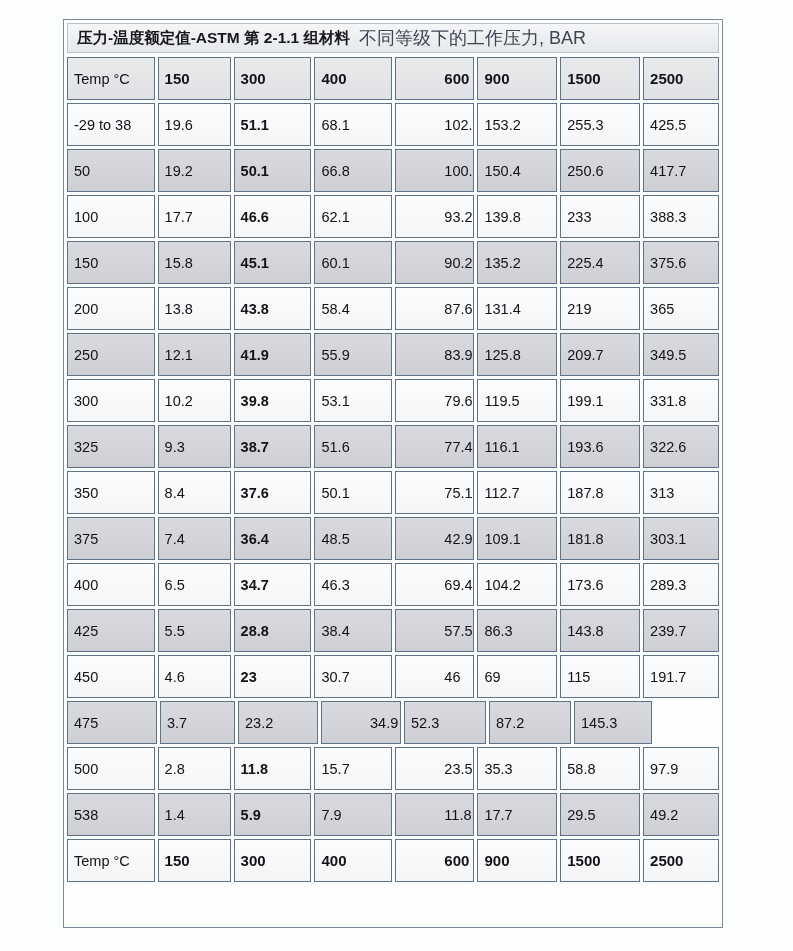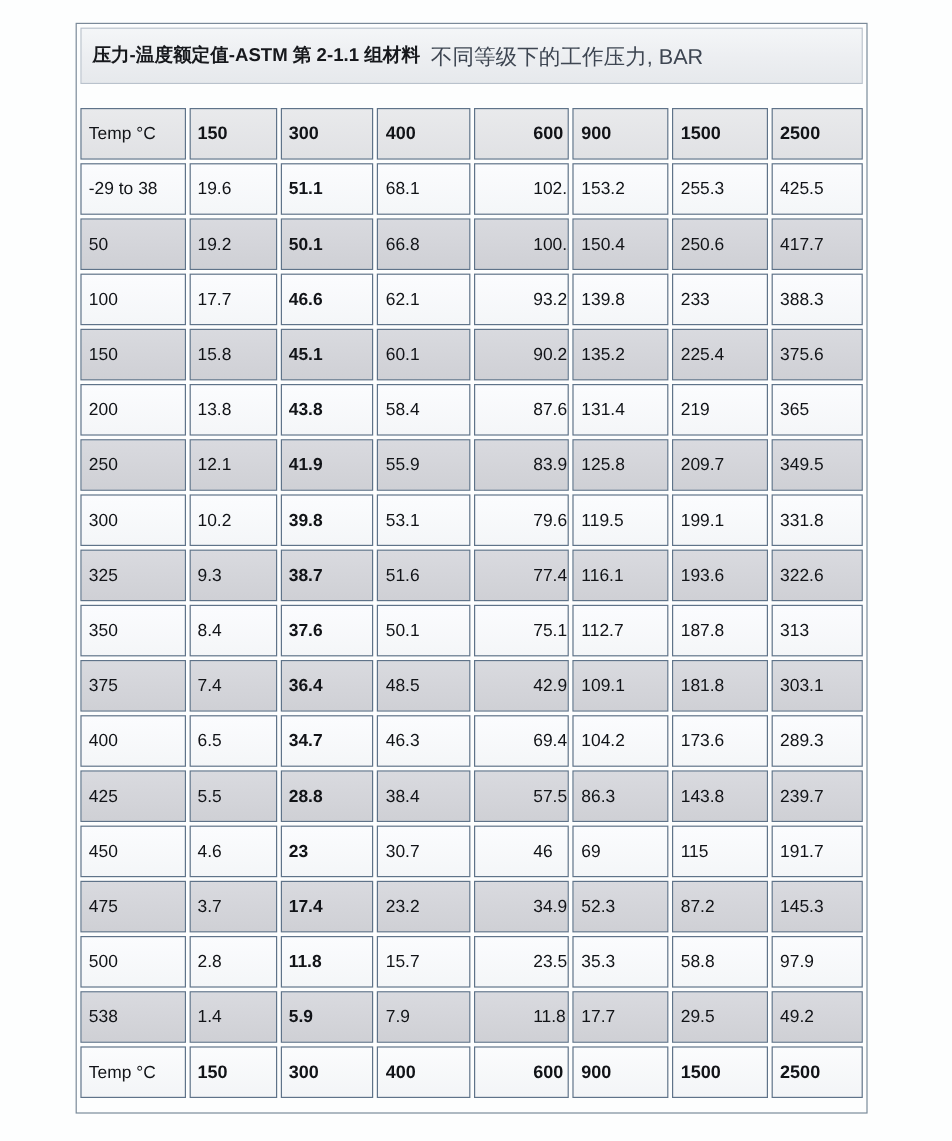--- a/index.html
+++ b/index.html
@@ -25,21 +25,21 @@
     top: 19px;
     width: 660px;
     height: 909px;
     border: 1px solid #7b8a99;
     background: #fdfefe;
     padding: 3px;
   }
 
   
   #title-bar {
-    height: 47px;
+    height: 30px;
     border: 1px solid #b9c2cc;
     background: linear-gradient(to bottom, #f4f6f8 0%, #eceef1 55%, #e6e9ec 100%);
     display: flex;
     align-items: center;
     padding-left: 9px;
     white-space: nowrap;
     overflow: hidden;
   }
   #title-main {
     font-size: 15.5px;
@@ -49,21 +49,21 @@
   }
   #title-sub {
     font-size: 18px;
     font-weight: normal;
     color: #3e4652;
     margin-left: 9px;
   }
 
   
   #grid {
-    margin-top: 20px;
+    margin-top: 4px;
     display: flex;
     flex-direction: column;
     gap: 3px;
   }
   .row {
     display: flex;
     gap: 3px;
     height: 43px;
   }
   .cell {
@@ -258,21 +258,20 @@
           <div class="cell c2">23</div>
           <div class="cell c3">30.7</div>
           <div class="cell c4">46</div>
           <div class="cell c5">69</div>
           <div class="cell c6">115</div>
           <div class="cell c7">191.7</div>
         </div>
         <div class="row dark">
           <div class="cell c0">475</div>
           <div class="cell c1">3.7</div>
-          <div class="cell c2">17.4</div>
           <div class="cell c3">23.2</div>
           <div class="cell c4">34.9</div>
           <div class="cell c5">52.3</div>
           <div class="cell c6">87.2</div>
           <div class="cell c7">145.3</div>
         </div>
         <div class="row light">
           <div class="cell c0">500</div>
           <div class="cell c1">2.8</div>
           <div class="cell c2">11.8</div>

